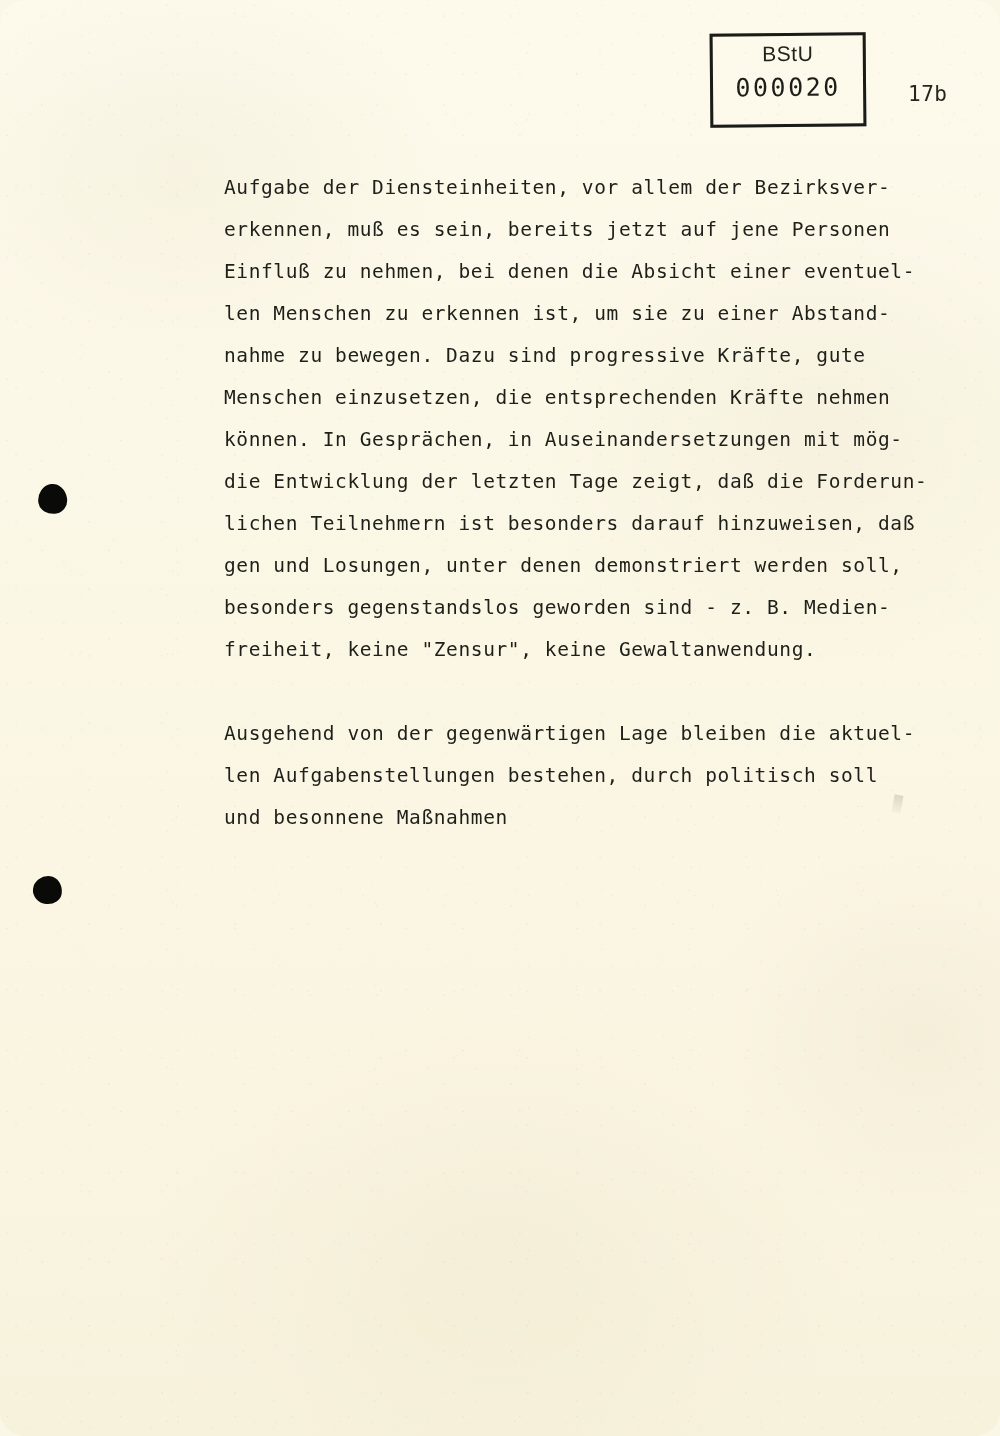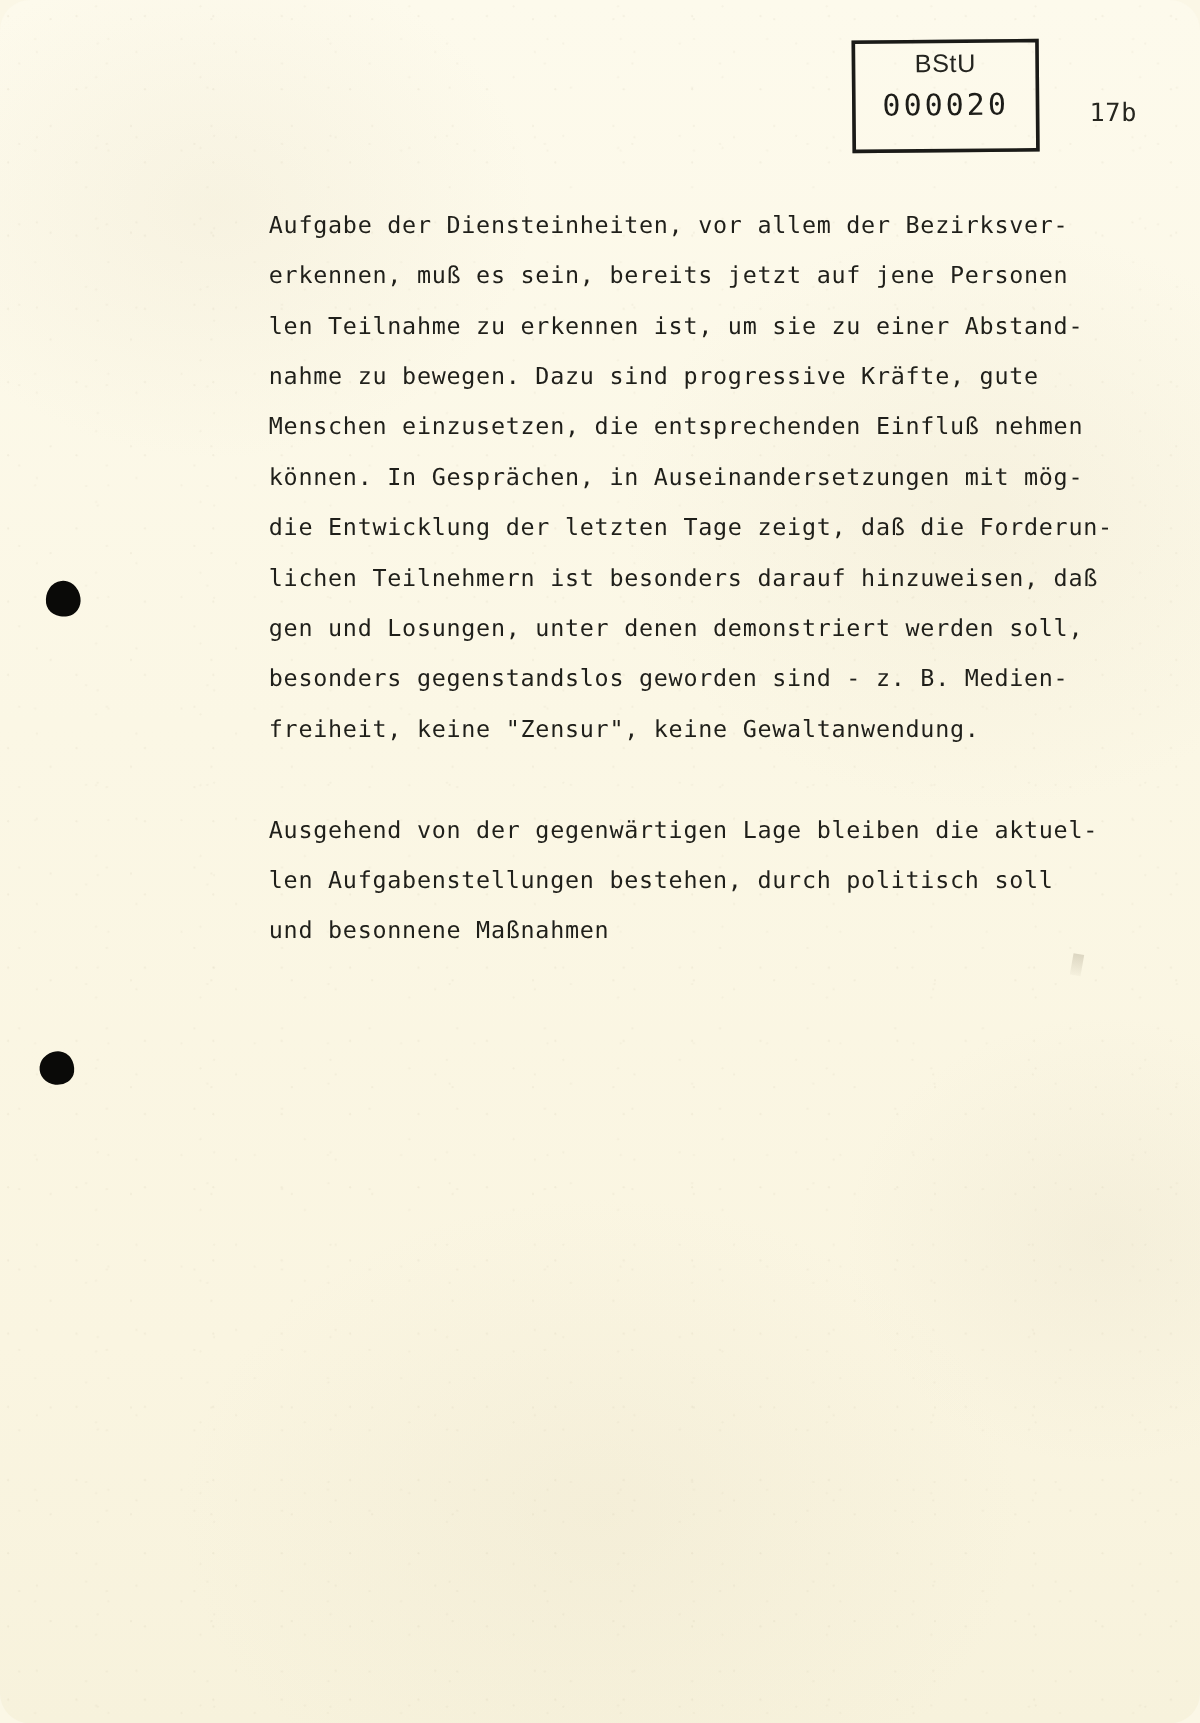--- a/index.html
+++ b/index.html
@@ -168,23 +168,24 @@
     <div class="stamp-number">000020</div>
   </div>
 
   <div class="folio">17b</div>
 
   <div class="body-text">
 
     <div class="para">
       <div class="line">Aufgabe der Diensteinheiten, vor allem der Bezirksver-</div>
       <div class="line">erkennen, muß es sein, bereits jetzt auf jene Personen</div>
-      <div class="line">len Teilnahme zu erkennen ist, um sie zu einer Abstand-</div>
+      <div class="line">Einfluß zu nehmen, bei denen die Absicht einer eventuel-</div>
+      <div class="line">len Menschen zu erkennen ist, um sie zu einer Abstand-</div>
       <div class="line">nahme zu bewegen. Dazu sind progressive Kräfte, gute</div>
-      <div class="line">Menschen einzusetzen, die entsprechenden Einfluß nehmen</div>
+      <div class="line">Menschen einzusetzen, die entsprechenden Kräfte nehmen</div>
       <div class="line">können. In Gesprächen, in Auseinandersetzungen mit mög-</div>
       <div class="line">die Entwicklung der letzten Tage zeigt, daß die Forderun-</div>
       <div class="line">lichen Teilnehmern ist besonders darauf hinzuweisen, daß</div>
       <div class="line">gen und Losungen, unter denen demonstriert werden soll,</div>
       <div class="line">besonders gegenstandslos geworden sind - z. B. Medien-</div>
       <div class="line">freiheit, keine "Zensur", keine Gewaltanwendung.</div>
     </div>
 
     <div class="para">
       <div class="line">Ausgehend von der gegenwärtigen Lage bleiben die aktuel-</div>

